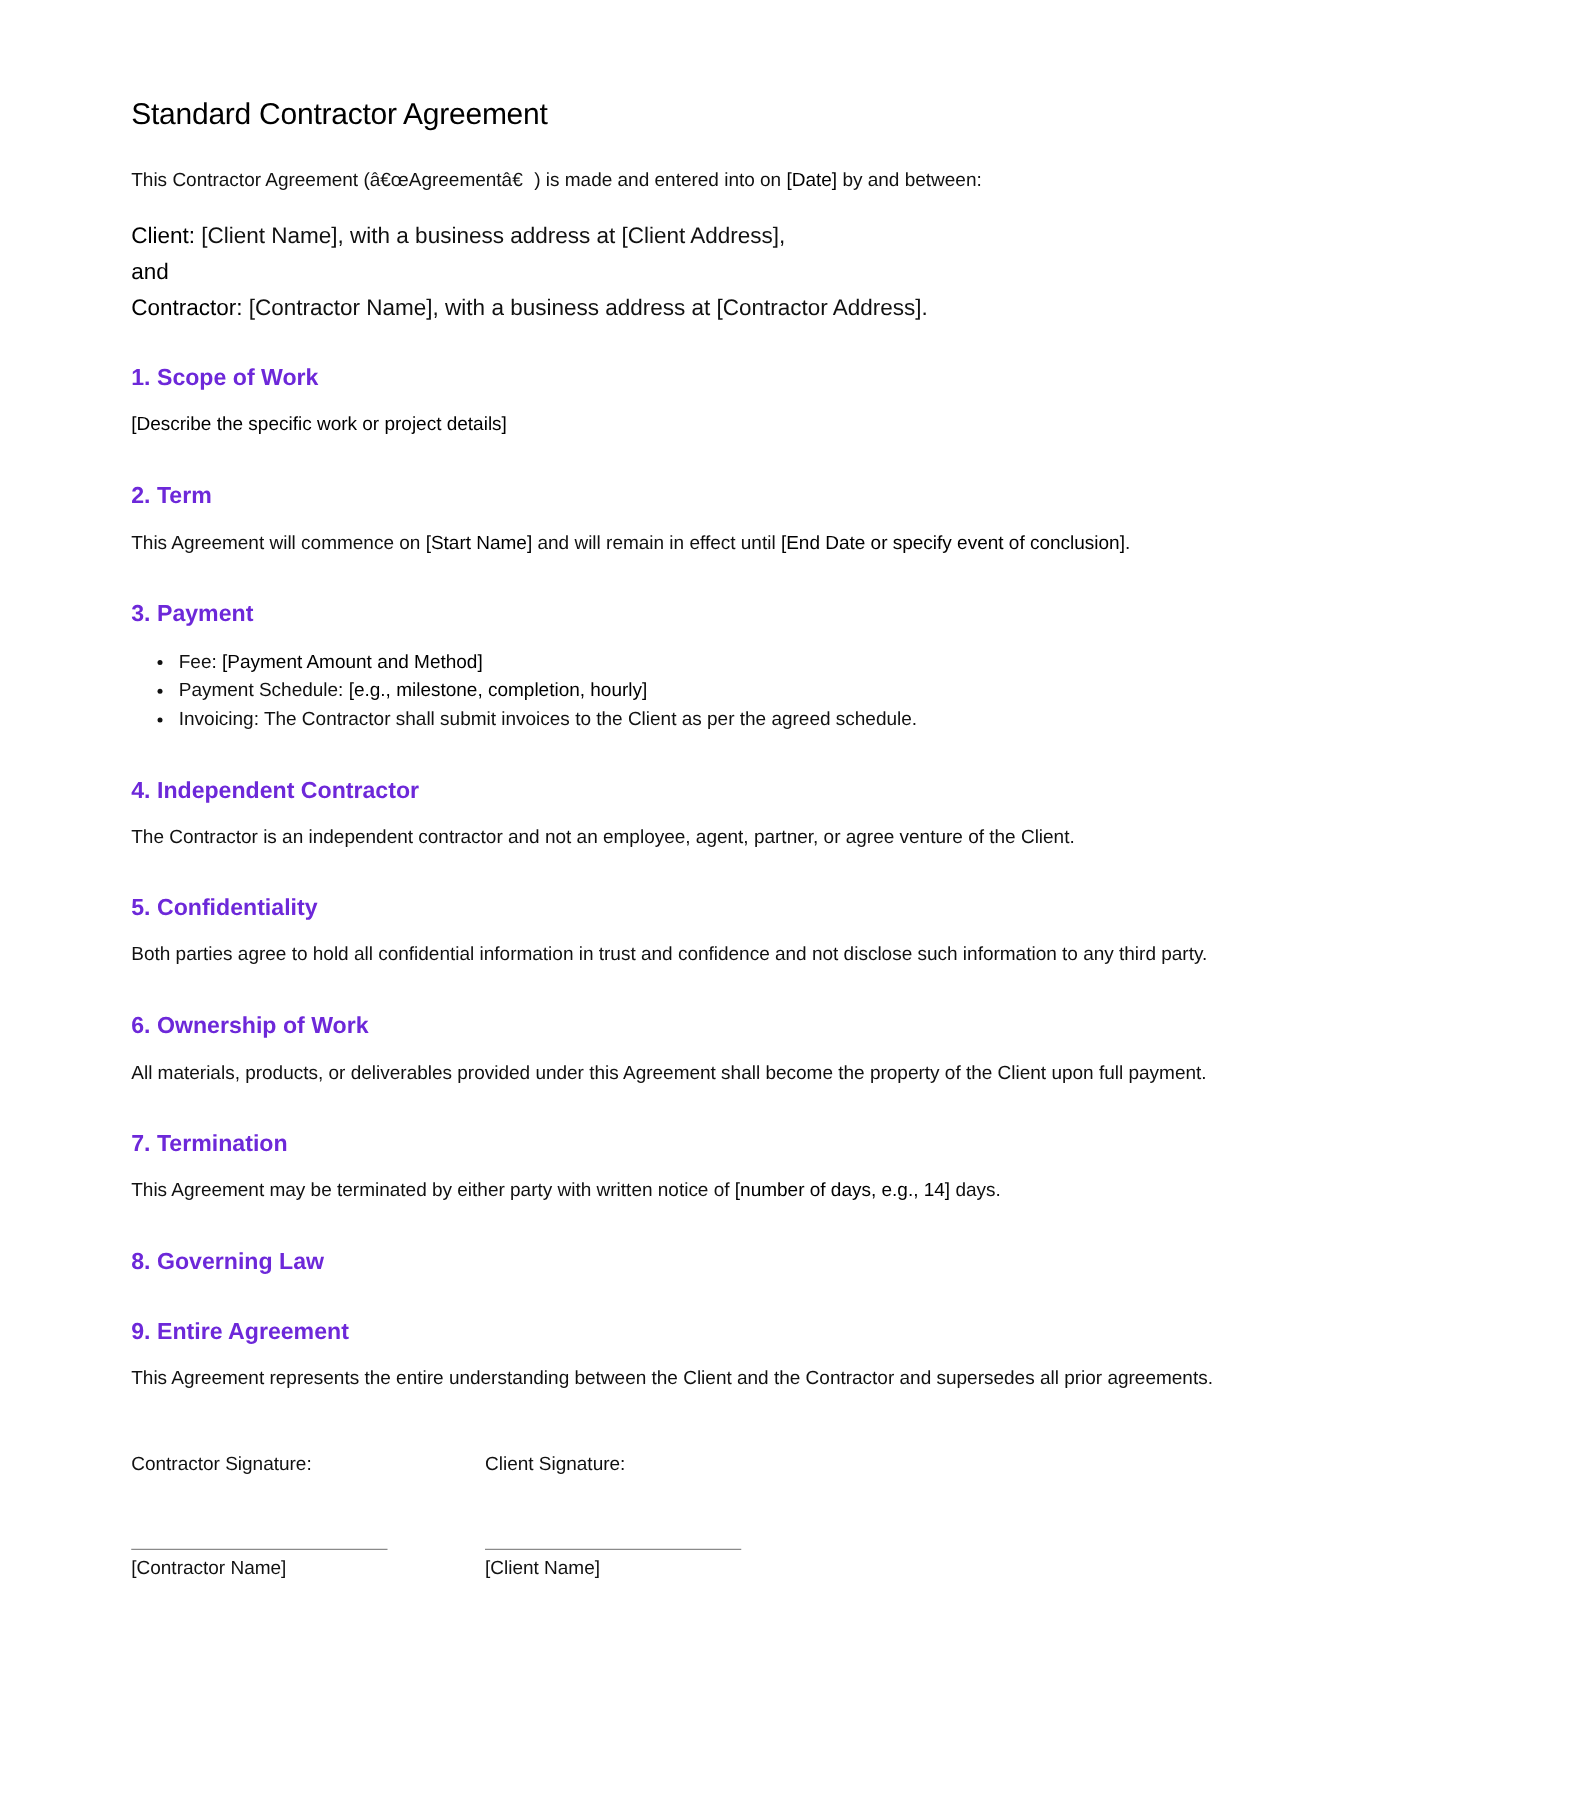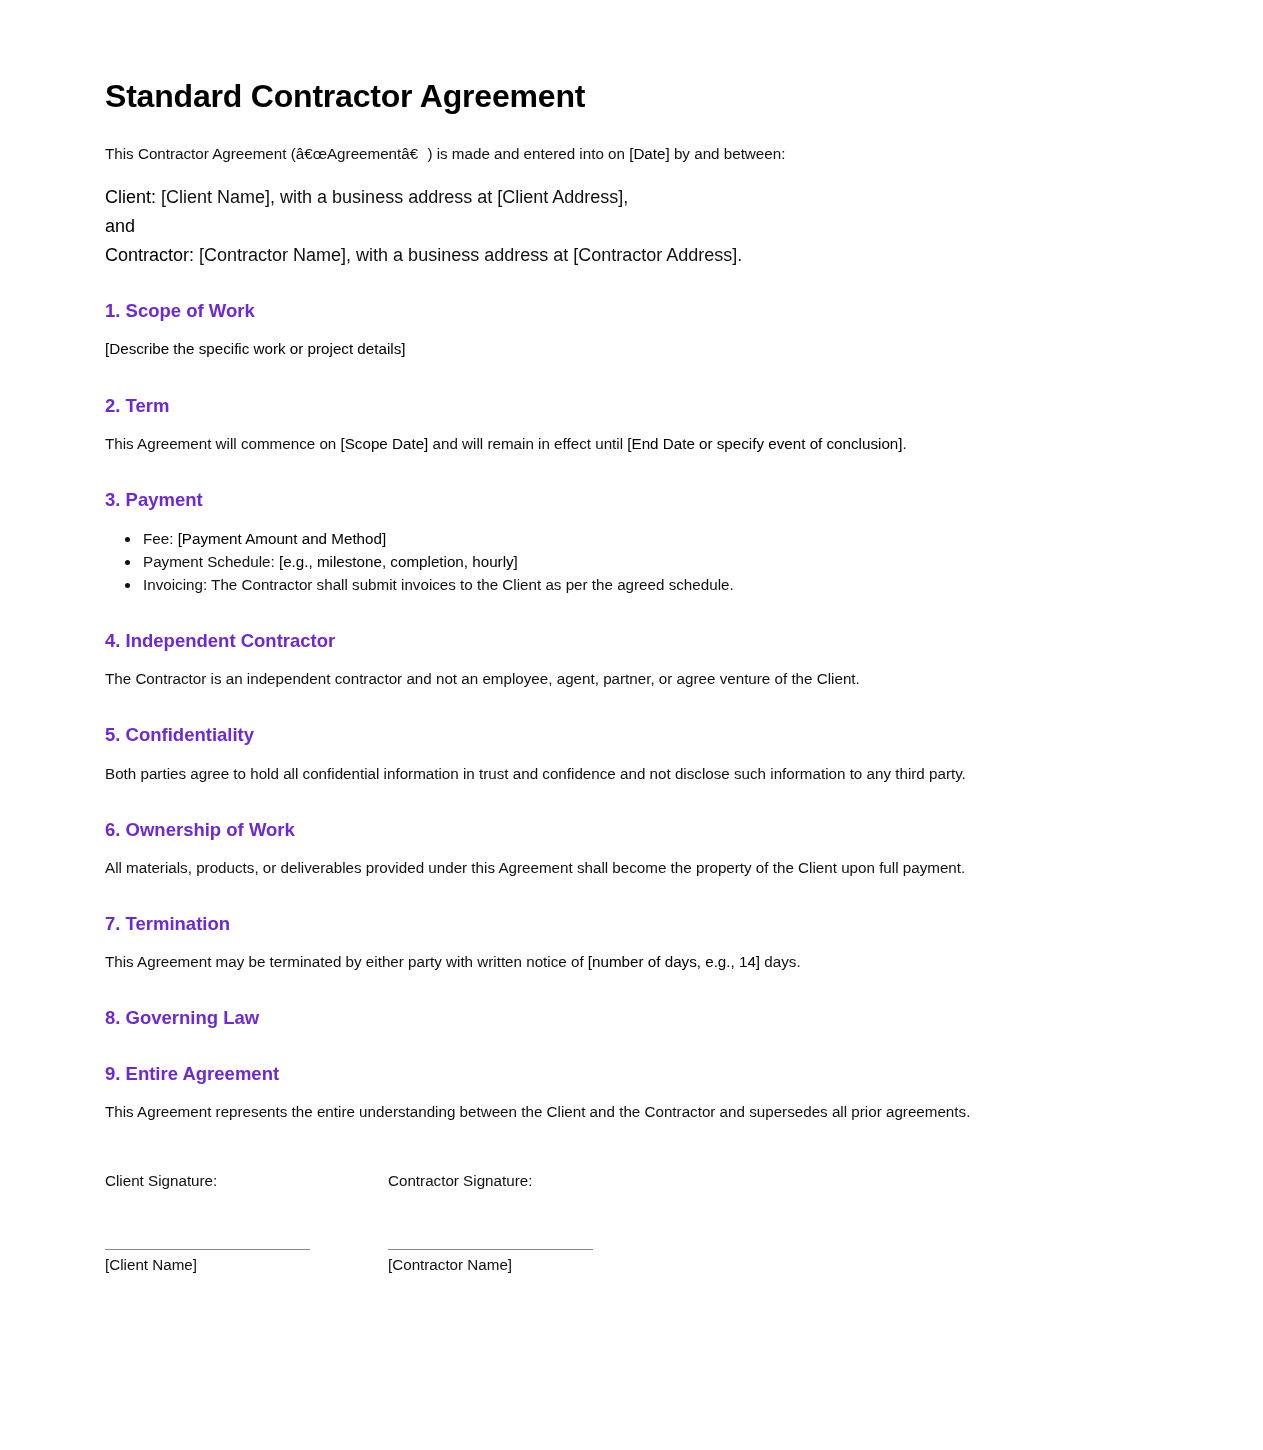--- a/index.html
+++ b/index.html
@@ -17,22 +17,22 @@
     -webkit-font-smoothing: antialiased;
   }
 
   .page {
     box-sizing: border-box;
     width: 1263px;
     padding: 78px 105px 0 105px;
   }
 
   .doc-title {
-    font-size: 32px;
-    font-weight: bold;
+    font-size: 24px;
+    font-weight: normal;
     line-height: 1.15;
     letter-spacing: -0.2px;
     margin: 0 0 28px 0;
     color: #000;
   }
 
   .para {
     font-size: 15.2px;
     line-height: 1.45;
     margin: 0 0 18px 0;
@@ -120,21 +120,21 @@
   <div class="parties">
     <div class="line"><b>Client:</b><span> [Client Name], with a business address at [Client Address],</span></div>
     <div class="line"><b>and</b></div>
     <div class="line"><b>Contractor:</b><span> [Contractor Name], with a business address at [Contractor Address].</span></div>
   </div>
 
   <h2 class="sec-heading">1. Scope of Work</h2>
   <p class="para tight-last"><b>[Describe the specific work or project details]</b></p>
 
   <h2 class="sec-heading">2. Term</h2>
-  <p class="para"><span>This Agreement will commence on </span><b>[Scope Date]</b><span> and will remain in effect until </span><b>[End Date or specify event of conclusion]</b><span>.</span></p>
+  <p class="para"><span>This Agreement will commence on </span><b>[Start Name]</b><span> and will remain in effect until </span><b>[End Date or specify event of conclusion]</b><span>.</span></p>
 
   <h2 class="sec-heading">3. Payment</h2>
   <ul class="bullets">
     <li><span>Fee: </span><b>[Payment Amount and Method]</b></li>
     <li><span>Payment Schedule: </span><b>[e.g., milestone, completion, hourly]</b></li>
     <li><span>Invoicing: The Contractor shall submit invoices to the Client as per the agreed schedule.</span></li>
   </ul>
 
   <h2 class="sec-heading">4. Independent Contractor</h2>
   <p class="para">The Contractor is an independent contractor and not an employee, agent, partner, or agree venture of the Client.</p>
@@ -148,24 +148,24 @@
   <h2 class="sec-heading">7. Termination</h2>
   <p class="para"><span>This Agreement may be terminated by either party with written notice of </span><b>[number of days, e.g., 14]</b><span> days.</span></p>
 
   <h2 class="sec-heading">8. Governing Law</h2>
 
   <h2 class="sec-heading">9. Entire Agreement</h2>
   <p class="para">This Agreement represents the entire understanding between the Client and the Contractor and supersedes all prior agreements.</p>
 
   <div class="sig-block">
     <div class="sig-col">
+      <div class="sig-label">Contractor Signature:</div>
+      <div class="sig-rule"></div>
+      <div class="sig-name">[Contractor Name]</div>
+    </div>
+    <div class="sig-col">
       <div class="sig-label">Client Signature:</div>
       <div class="sig-rule"></div>
       <div class="sig-name">[Client Name]</div>
-    </div>
-    <div class="sig-col">
-      <div class="sig-label">Contractor Signature:</div>
-      <div class="sig-rule"></div>
-      <div class="sig-name">[Contractor Name]</div>
     </div>
   </div>
 
 </div>
 
 </body></html>

